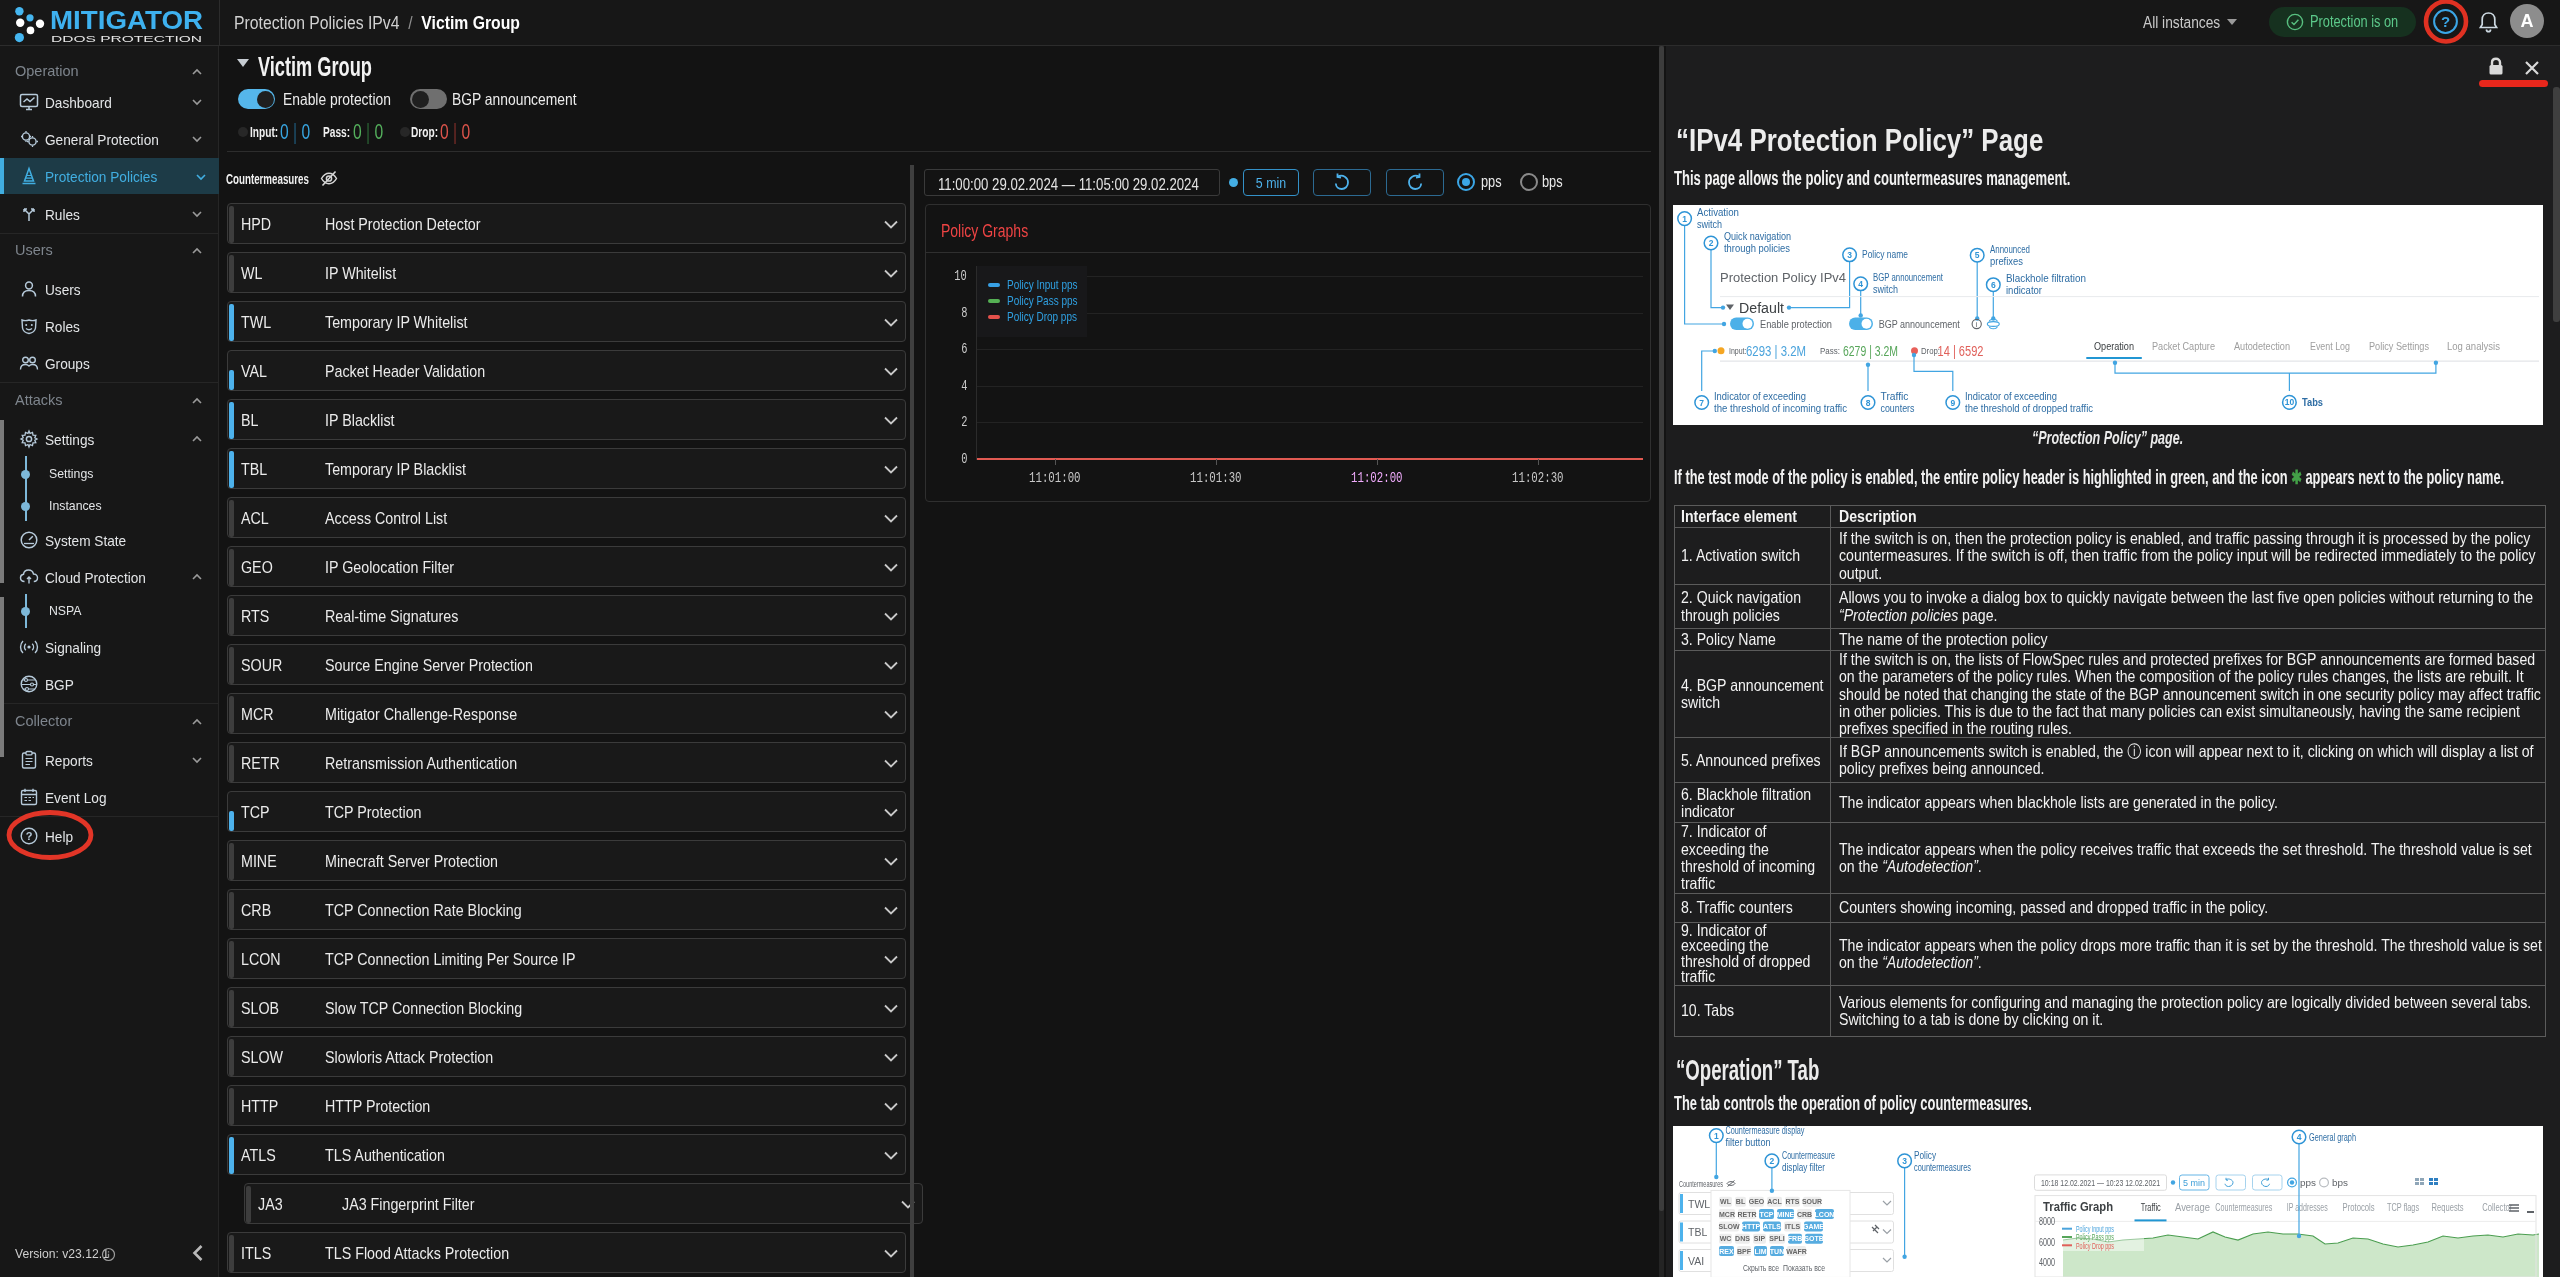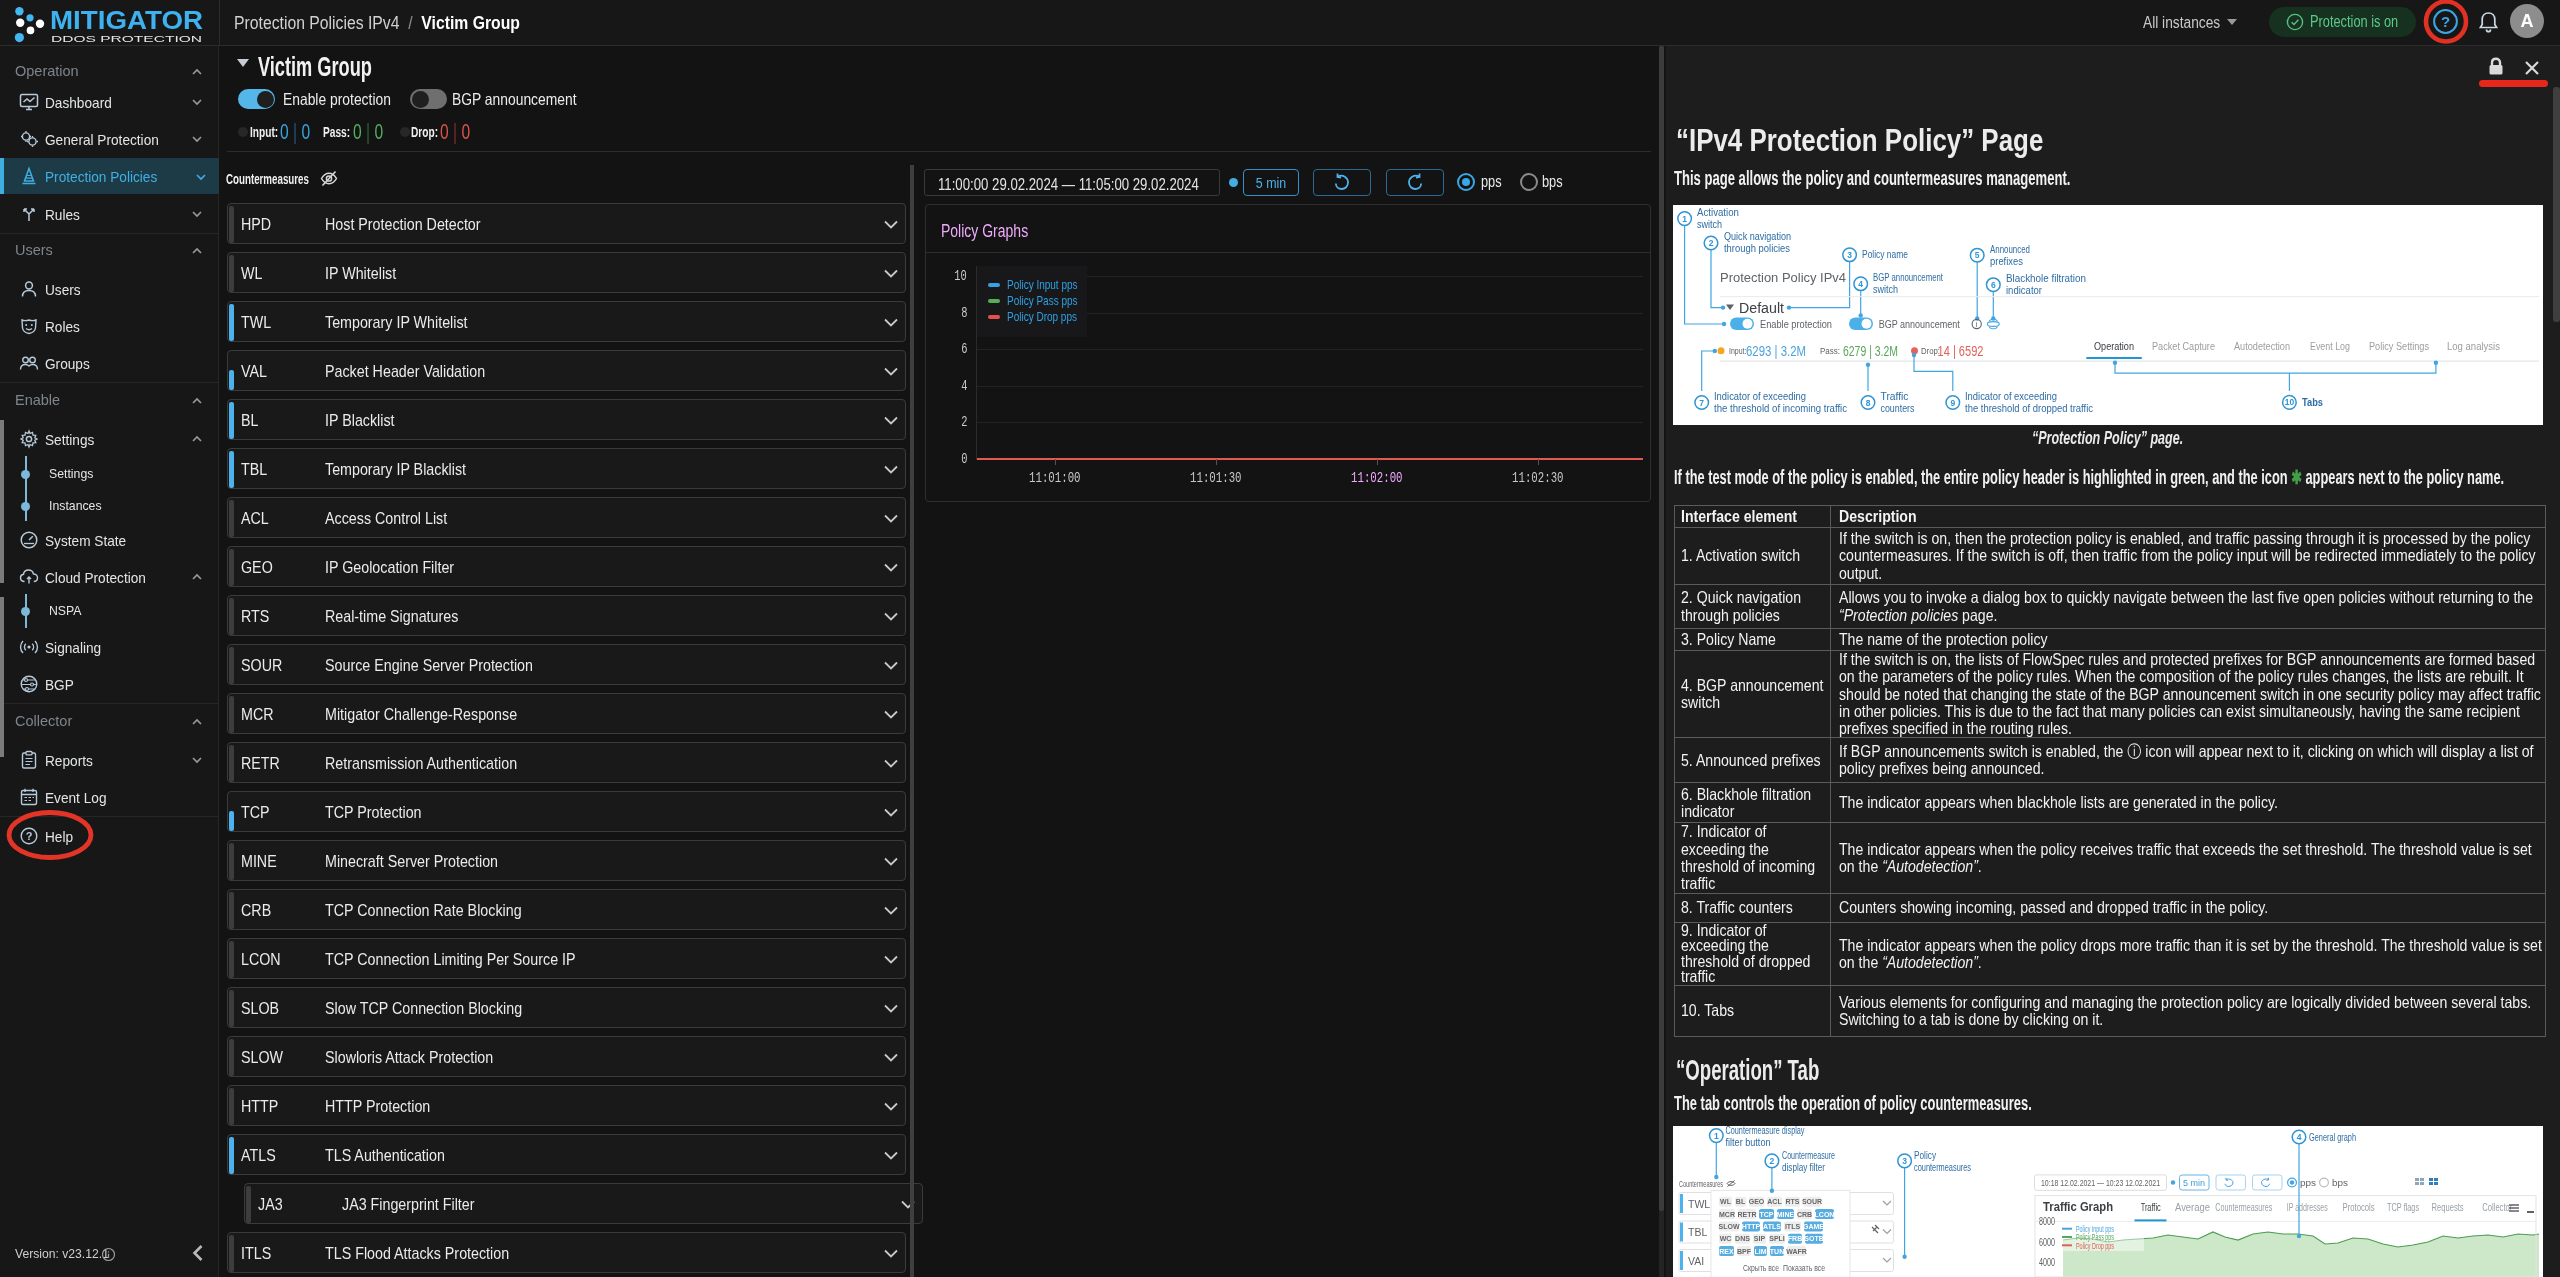--- a/index.html
+++ b/index.html
@@ -167,21 +167,21 @@
   <div class="nav" style="top:344px;">
     <svg class="ic" width="20" height="20" viewBox="0 0 20 20">
         <circle cx="6.5" cy="7" r="2.8" fill="none" stroke="#b6cada" stroke-width="1.4"></circle>
         <circle cx="13.5" cy="7" r="2.8" fill="none" stroke="#b6cada" stroke-width="1.4"></circle>
         <path d="M1.5 16.5 C1.5 13 4 11.5 6.5 11.5 C8 11.5 9 12 10 13 C11 12 12 11.5 13.5 11.5 C16 11.5 18.5 13 18.5 16.5" fill="none" stroke="#b6cada" stroke-width="1.4"></path>
       </svg>
     <span class="lbl">Groups</span>
   </div>
 
   <div class="sep" style="top:382px;"></div>
-  <div class="sect" style="top:392px;">Enable</div>
+  <div class="sect" style="top:392px;">Attacks</div>
   <svg class="ab chu" style="top:395px;">
       <use href="#chevUp"></use>
     </svg>
 
   
   <div class="nav" style="top:420px;">
     <svg class="ic" width="20" height="20" viewBox="0 0 20 20">
         <circle cx="10" cy="10" r="2.6" fill="none" stroke="#b6cada" stroke-width="1.5"></circle>
         <path d="M10 2 L11 4.5 L13.5 3.5 L14 6.2 L16.8 6.3 L15.8 8.8 L18 10 L15.8 11.2 L16.8 13.7 L14 13.8 L13.5 16.5 L11 15.5 L10 18 L9 15.5 L6.5 16.5 L6 13.8 L3.2 13.7 L4.2 11.2 L2 10 L4.2 8.8 L3.2 6.3 L6 6.2 L6.5 3.5 L9 4.5 Z" fill="none" stroke="#b6cada" stroke-width="1.3"></path>
       </svg>
@@ -538,21 +538,21 @@
     <path d="M15.5 0.5 L15.5 4 L12 4.5" fill="none" stroke="#4db2ec" stroke-width="1.8"></path>
   </svg>
   <div class="ab" style="left:1457px;top:173px;width:18px;height:18px;border-radius:50%;border:2px solid #3ba6e6;"></div>
   <div class="ab" style="left:1462px;top:178px;width:8px;height:8px;border-radius:50%;background:#3ba6e6;"></div>
   <div class="ab" style="left:1481px;top:173px;font-size:16px;color:#e8e8e8;"><span class="t">pps</span></div>
   <div class="ab" style="left:1520px;top:173px;width:18px;height:18px;border-radius:50%;border:2px solid #8a8a8a;"></div>
   <div class="ab" style="left:1542px;top:173px;font-size:16px;color:#e8e8e8;"><span class="t">bps</span></div>
 
   
   <div class="ab" style="left:925px;top:204px;width:726px;height:298px;border:1px solid #2f2f2f;border-radius:4px;"></div>
-  <div class="ab" style="left:941px;top:221px;font-size:17.5px;color:#f0abfc;"><span class="t">Policy Graphs</span></div>
+  <div class="ab" style="left:941px;top:221px;font-size:17.5px;color:#ef4444;"><span class="t">Policy Graphs</span></div>
   <div class="ab" style="left:926px;top:252px;width:724px;height:1px;background:#2f2f2f;"></div>
   <div id="chart">
       <div class="ab" style="left:976px;top:276px;width:667px;height:1px;background:#232323;"></div>
       <div class="ab" style="left:925px;top:268px;width:42px;text-align:right;font-family:'Liberation Mono',monospace;font-size:14px;color:#cccccc;"><span style="display:inline-block;transform:scaleX(0.74);transform-origin:100% 50%;">10</span></div>
       <div class="ab" style="left:976px;top:312.5px;width:667px;height:1px;background:#232323;"></div>
       <div class="ab" style="left:925px;top:304.5px;width:42px;text-align:right;font-family:'Liberation Mono',monospace;font-size:14px;color:#cccccc;"><span style="display:inline-block;transform:scaleX(0.74);transform-origin:100% 50%;">8</span></div>
       <div class="ab" style="left:976px;top:349px;width:667px;height:1px;background:#232323;"></div>
       <div class="ab" style="left:925px;top:341px;width:42px;text-align:right;font-family:'Liberation Mono',monospace;font-size:14px;color:#cccccc;"><span style="display:inline-block;transform:scaleX(0.74);transform-origin:100% 50%;">6</span></div>
       <div class="ab" style="left:976px;top:385.5px;width:667px;height:1px;background:#232323;"></div>
       <div class="ab" style="left:925px;top:377.5px;width:42px;text-align:right;font-family:'Liberation Mono',monospace;font-size:14px;color:#cccccc;"><span style="display:inline-block;transform:scaleX(0.74);transform-origin:100% 50%;">4</span></div>

